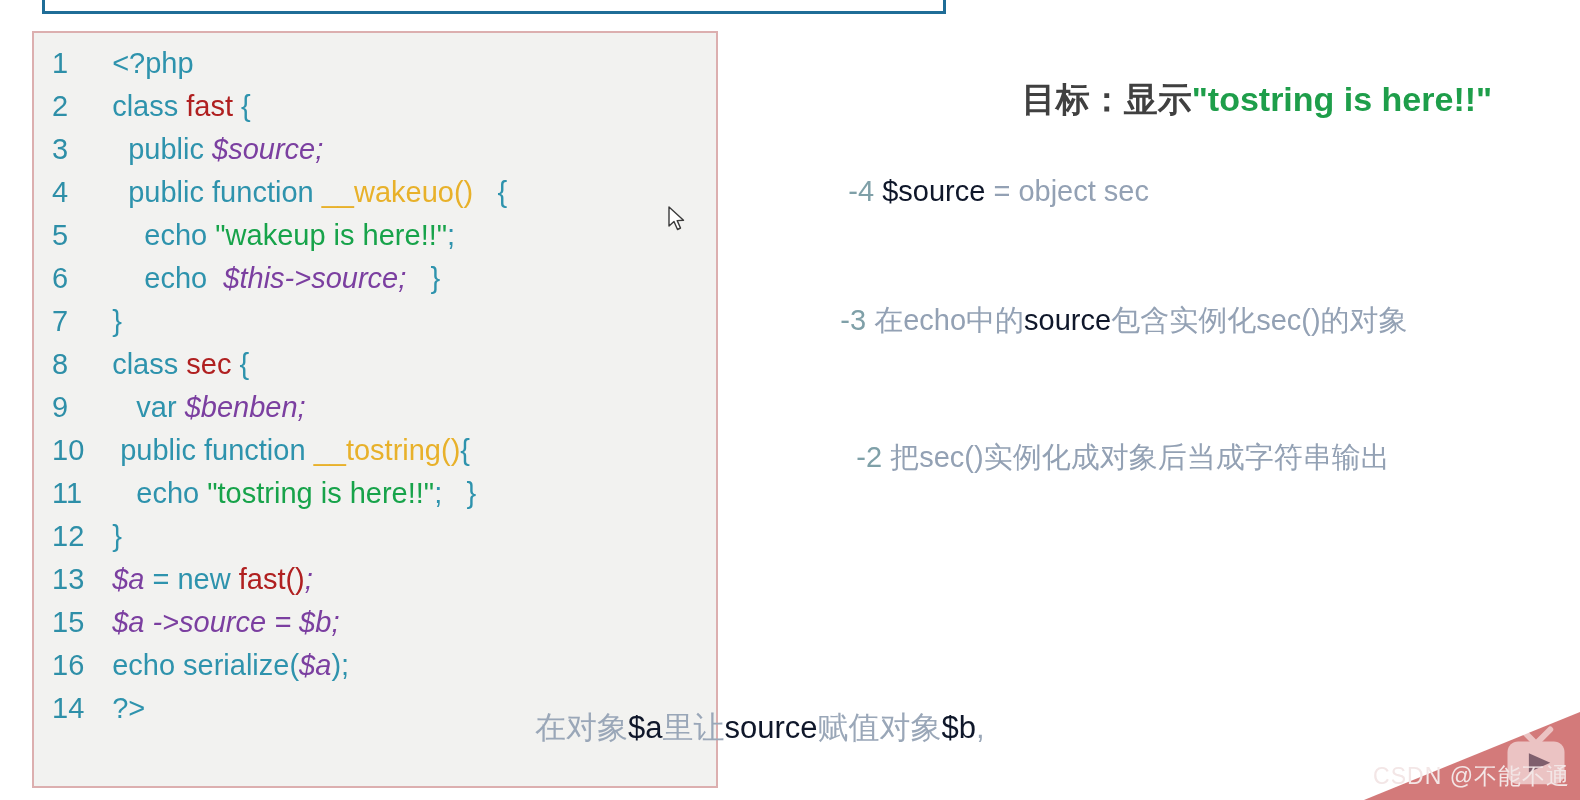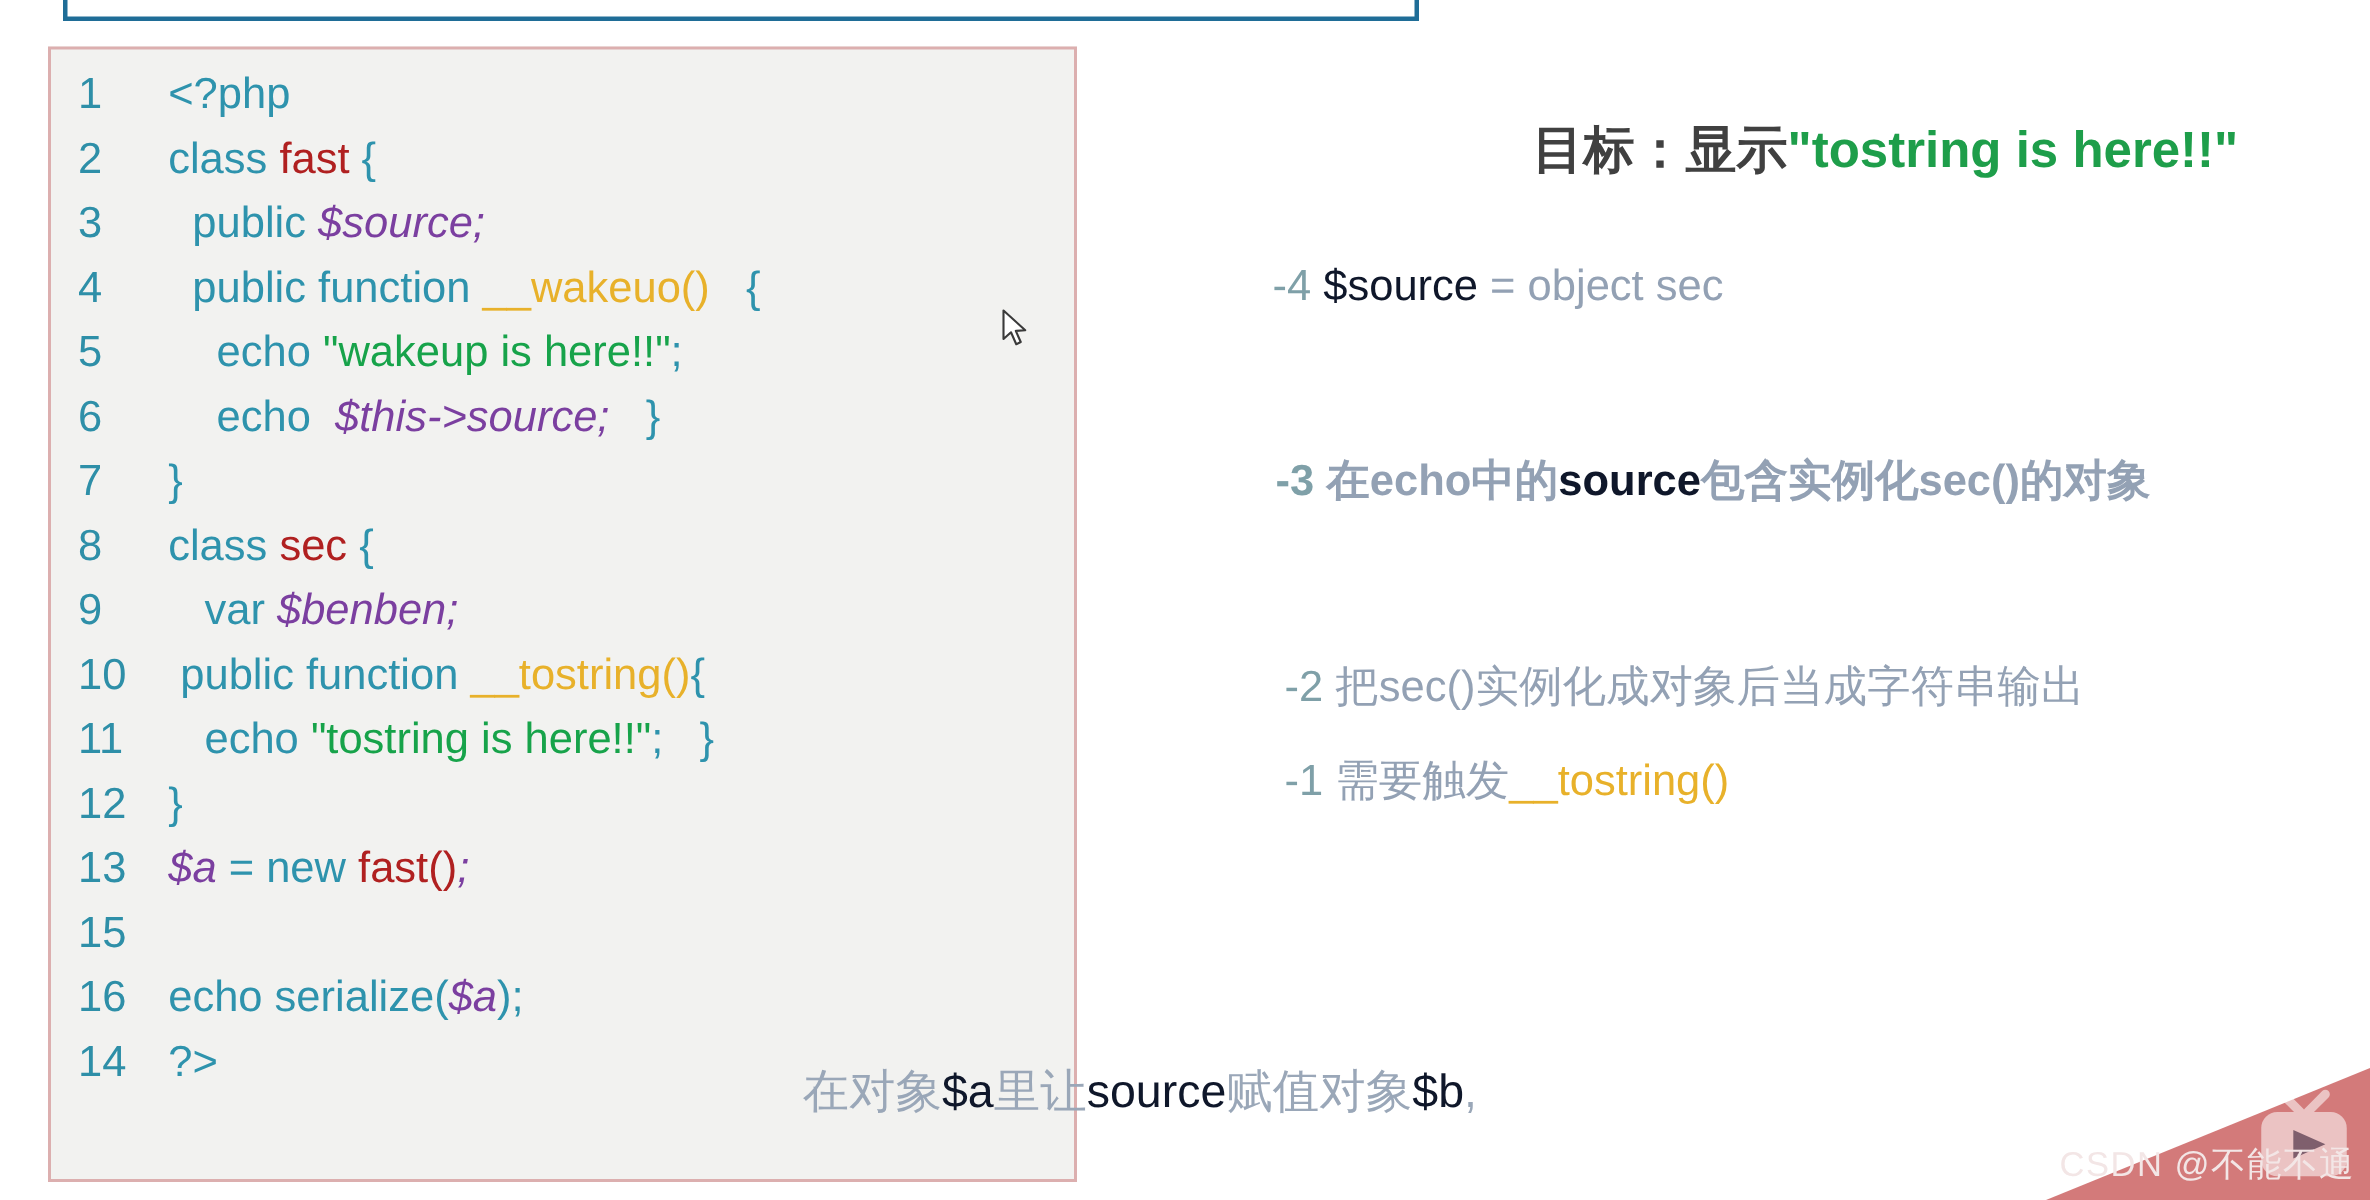--- a/index.html
+++ b/index.html
@@ -90,21 +90,21 @@
   .goal-str { color: #1e9e4a; font-weight: bold; }
 
   .note {
     position: absolute;
     font-size: 29px;
     color: #93a1b4;
     white-space: pre;
   }
   .note .num { color: #7fa0a8; }
   .n4 { left: 60px; top: 142px; }
-  .n3 { left: 62px; top: 268px; font-weight: bold; }
+  .n3 { left: 52px; top: 268px; }
   .n2 { left: 68px; top: 405px; }
   .n1 { left: 68px; top: 468px; }
 
   .acc-purple { color: #0f172a; }
   .acc-gold   { color: #e8b12a; }
 
   
   #caption {
     position: absolute;
     left: 535px;
@@ -179,43 +179,40 @@
         <li class="code-line"><span class="ln">4</span><span class="code-text"><span>    </span><span class="c-kw">public function </span><span class="c-fn">__wakeuo()</span><span class="c-kw">   {</span></span></li>
         <li class="code-line"><span class="ln">5</span><span class="code-text"><span>      </span><span class="c-kw">echo </span><span class="c-str">"wakeup is here!!"</span><span class="c-kw">;</span></span></li>
         <li class="code-line"><span class="ln">6</span><span class="code-text"><span>      </span><span class="c-kw">echo  </span><span class="c-var">$this-&gt;source;</span><span class="c-kw">   }</span></span></li>
         <li class="code-line"><span class="ln">7</span><span class="code-text"><span>  </span><span class="c-kw">}</span></span></li>
         <li class="code-line"><span class="ln">8</span><span class="code-text"><span>  </span><span class="c-kw">class </span><span class="c-cls">sec</span><span class="c-kw"> {</span></span></li>
         <li class="code-line"><span class="ln">9</span><span class="code-text"><span>     </span><span class="c-kw">var </span><span class="c-var">$benben;</span></span></li>
         <li class="code-line"><span class="ln">10</span><span class="code-text"><span>   </span><span class="c-kw">public function </span><span class="c-fn">__tostring()</span><span class="c-kw">{</span></span></li>
         <li class="code-line"><span class="ln">11</span><span class="code-text"><span>     </span><span class="c-kw">echo </span><span class="c-str">"tostring is here!!"</span><span class="c-kw">;   }</span></span></li>
         <li class="code-line"><span class="ln">12</span><span class="code-text"><span>  </span><span class="c-kw">}</span></span></li>
         <li class="code-line"><span class="ln">13</span><span class="code-text"><span>  </span><span class="c-var">$a</span><span class="c-kw"> = new </span><span class="c-cls">fast()</span><span class="c-var">;</span></span></li>
-        <li class="code-line"><span class="ln">15</span><span class="code-text"><span>  </span></span></li>
+        <li class="code-line"><span class="ln">15</span><span class="code-text"><span>  </span><span class="c-var">$a -&gt;source = $b;</span></span></li>
         <li class="code-line"><span class="ln">16</span><span class="code-text"><span>  </span><span class="c-kw">echo serialize(</span><span class="c-var">$a</span><span class="c-kw">);</span></span></li>
         <li class="code-line"><span class="ln">14</span><span class="code-text"><span>  </span><span class="c-kw">?&gt;</span></span></li>
       </ol>
   </div>
 
   <div id="notes">
 
     <div id="goal-line">
       <span class="goal-cn">目标：显示</span><span class="goal-str">"tostring is here!!"</span>
     </div>
 
     <div class="note n4">
       <span class="num">-4 </span><span class="note-body"><span class="acc-purple">$source</span><span> = object sec</span></span>
     </div>
     <div class="note n3">
       <span class="num">-3 </span><span class="note-body"><span>在echo中的</span><span class="acc-purple">source</span><span>包含实例化sec()的对象</span></span>
     </div>
     <div class="note n2">
       <span class="num">-2 </span><span class="note-body"><span>把sec()实例化成对象后当成字符串输出</span></span>
-    </div>
-    <div class="note n1">
-      <span class="num">-1 </span><span class="note-body"><span>需要触发</span><span class="acc-gold">__tostring()</span></span>
     </div>
   </div>
 
   <div id="caption">
     <div id="caption-line-1"><span>在对象</span><span class="acc-purple">$a</span><span>里让</span><span class="acc-purple">source</span><span>赋值对象</span><span class="acc-purple">$b</span><span>,</span></div>
     
   </div>
 
   <div id="watermark">
     <div id="wm-tri"></div>

